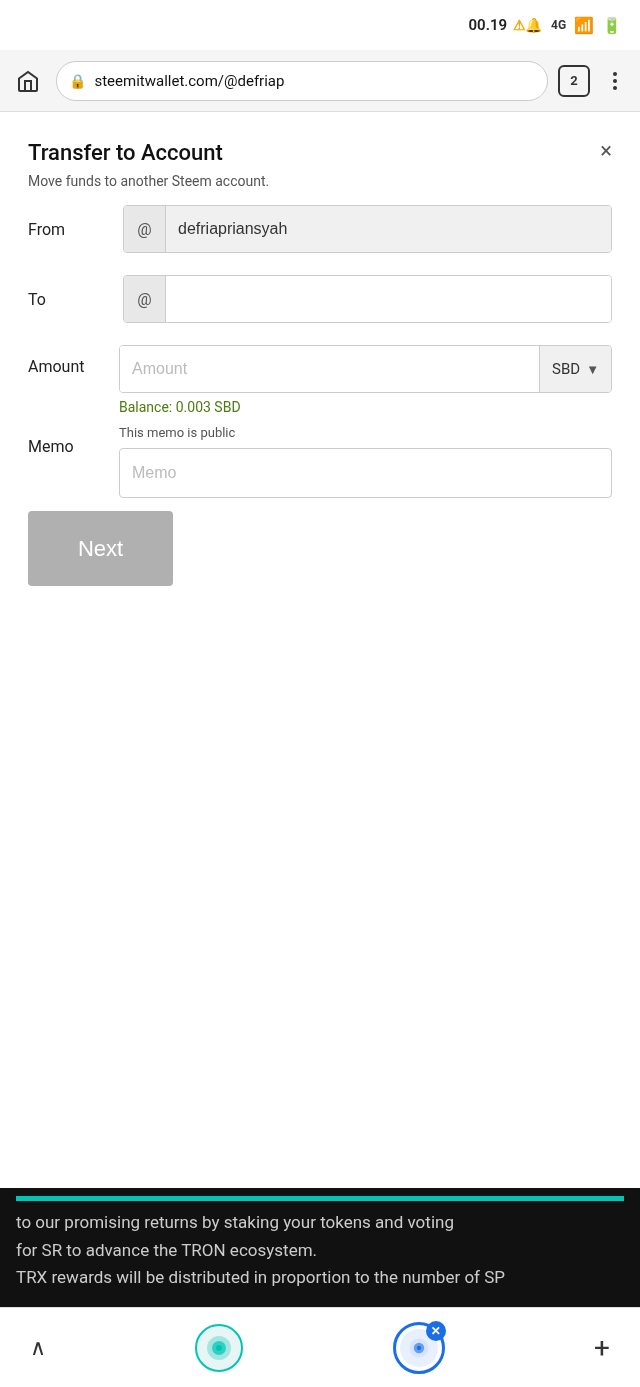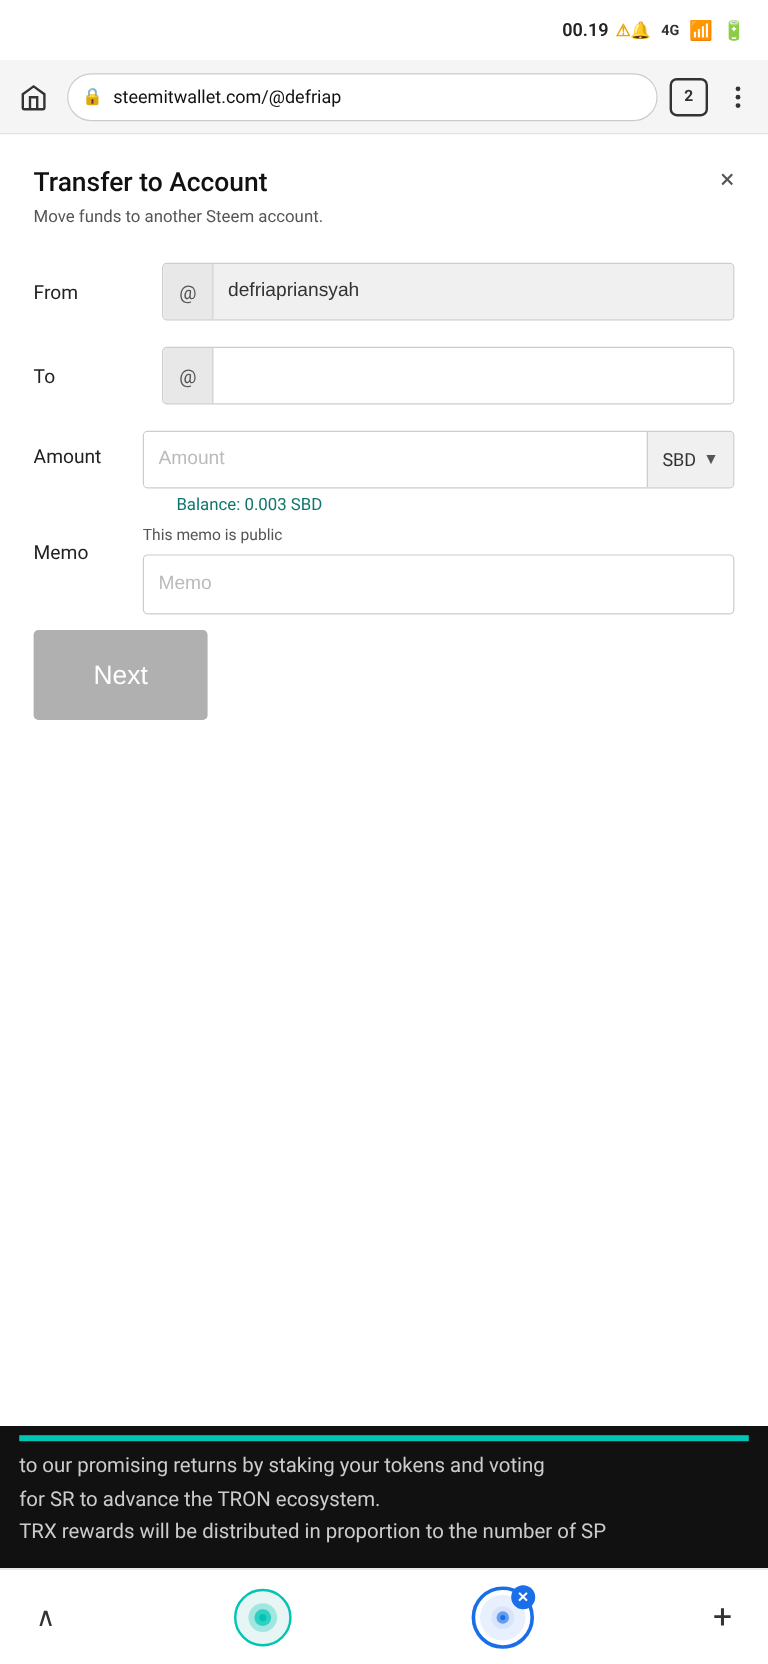--- a/index.html
+++ b/index.html
@@ -142,29 +142,29 @@
     }
     .close-btn {
       font-size: 22px;
       color: #555;
       cursor: pointer;
       line-height: 1;
     }
     .dialog-subtitle {
       font-size: 14px;
       color: #555;
-      margin-bottom: 30px;
+      margin-bottom: 16px;
     }
 
     
     .form-row {
       display: flex;
       align-items: center;
       margin-bottom: 22px;
-      gap: 32px;
+      gap: 20px;
     }
     .form-label {
       font-size: 16px;
       color: #222;
       width: 75px;
       flex-shrink: 0;
     }
     .input-with-at {
       flex: 1;
       display: flex;
@@ -251,24 +251,23 @@
       font-size: 15px;
       color: #333;
       cursor: pointer;
     }
     .dropdown-arrow {
       font-size: 13px;
       color: #555;
     }
     .balance-text {
       font-size: 14px;
-      color: #0f766e;
+      color: #4d7c0f;
       margin-top: 6px;
       margin-bottom: 4px;
-      margin-left: 28px;
     }
 
     
     .memo-row {
       display: flex;
       align-items: flex-start;
       margin-bottom: 13px;
       gap: 16px;
     }
     .memo-label-col {

